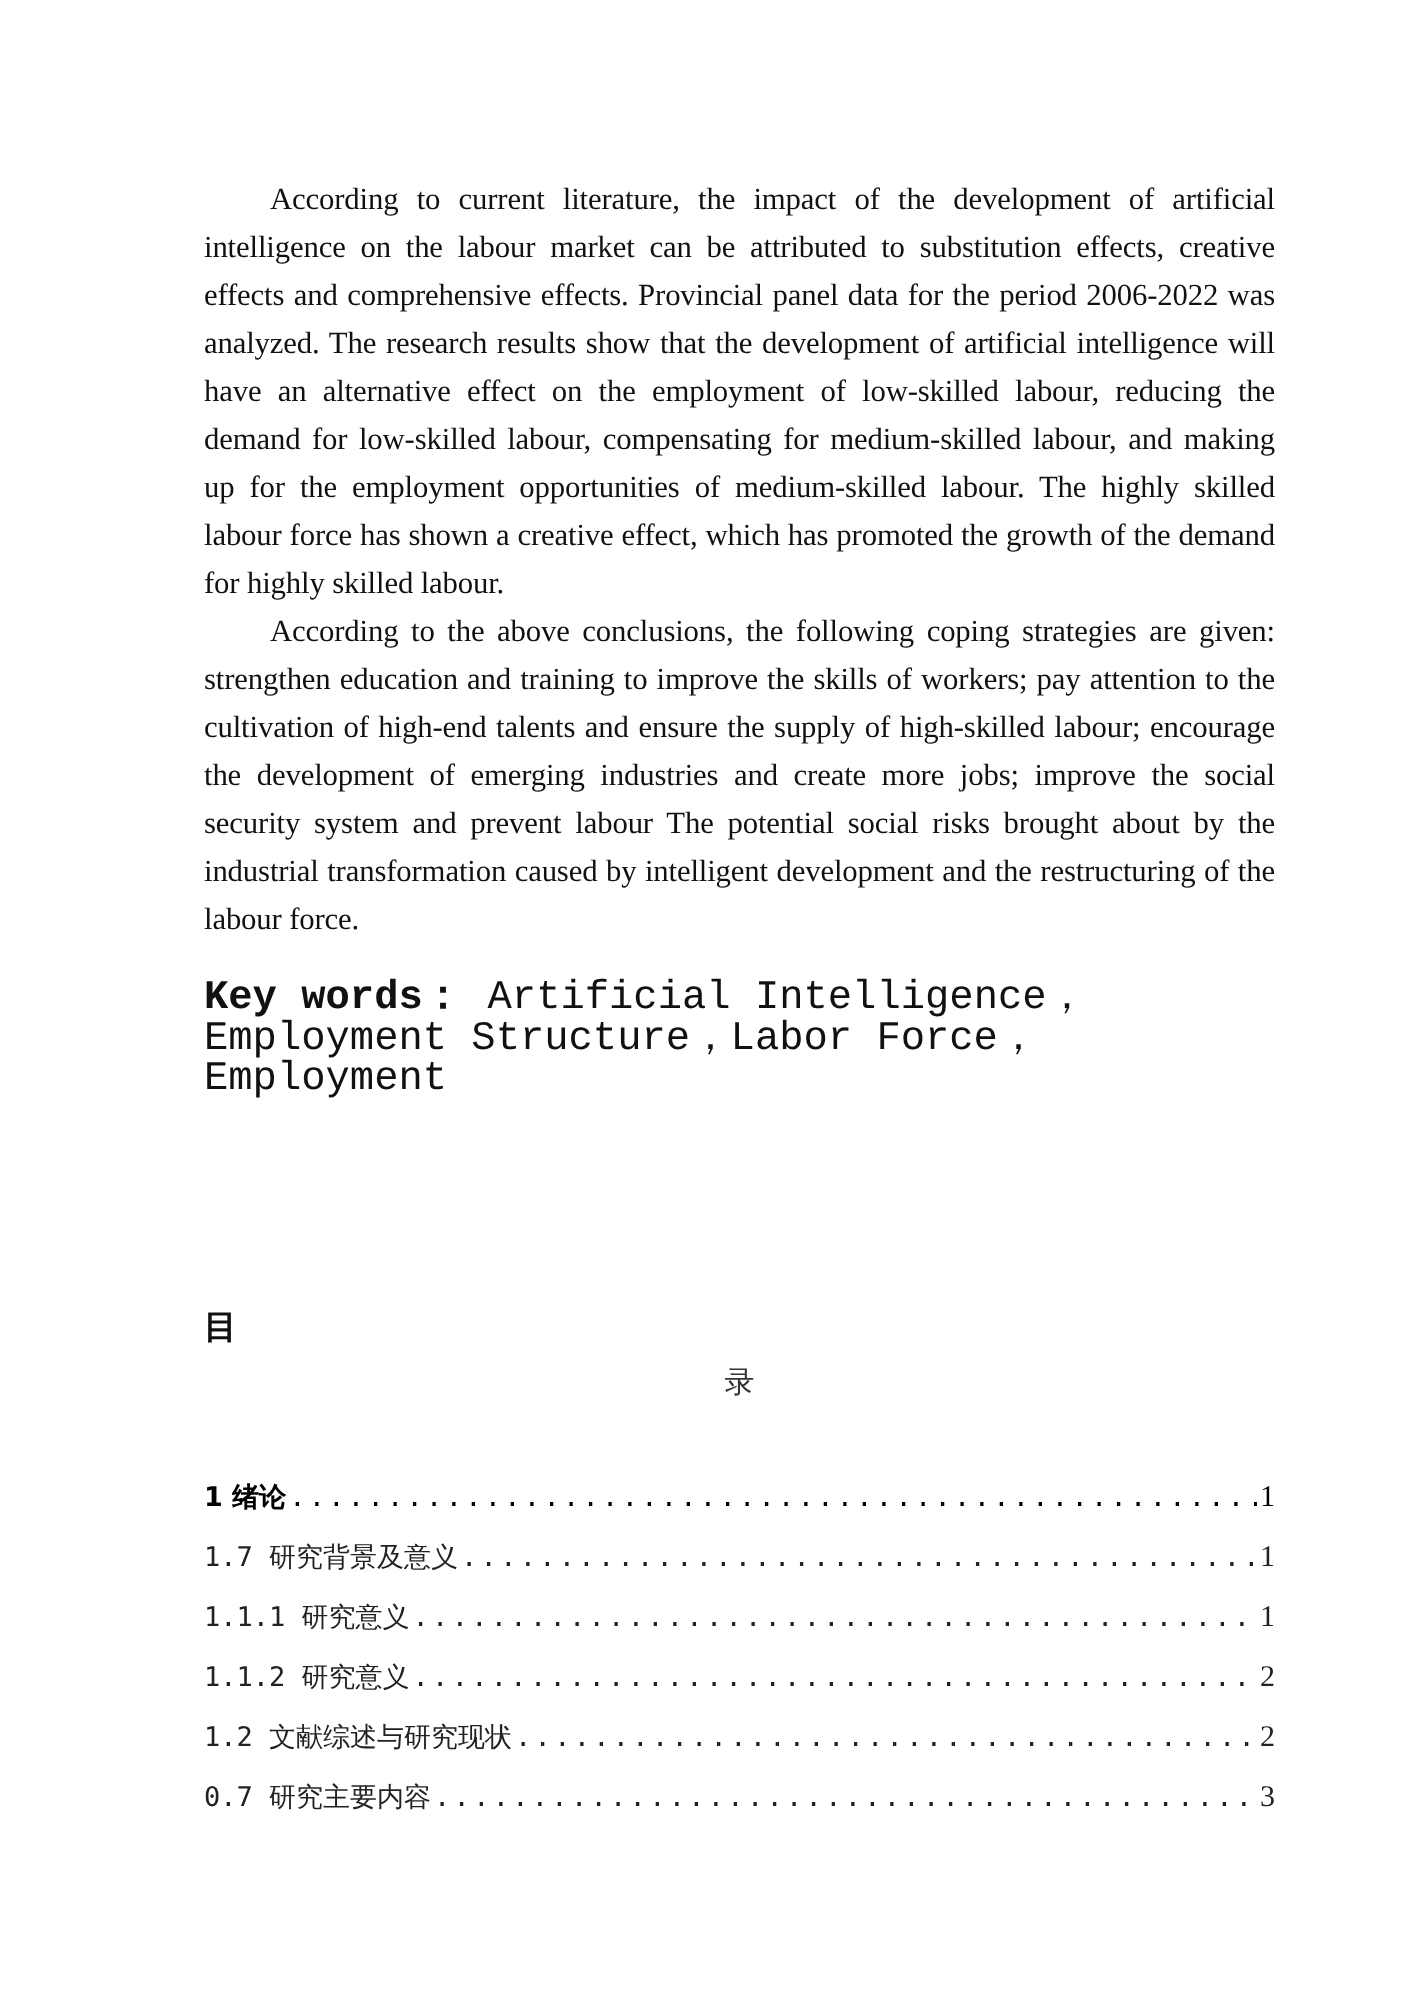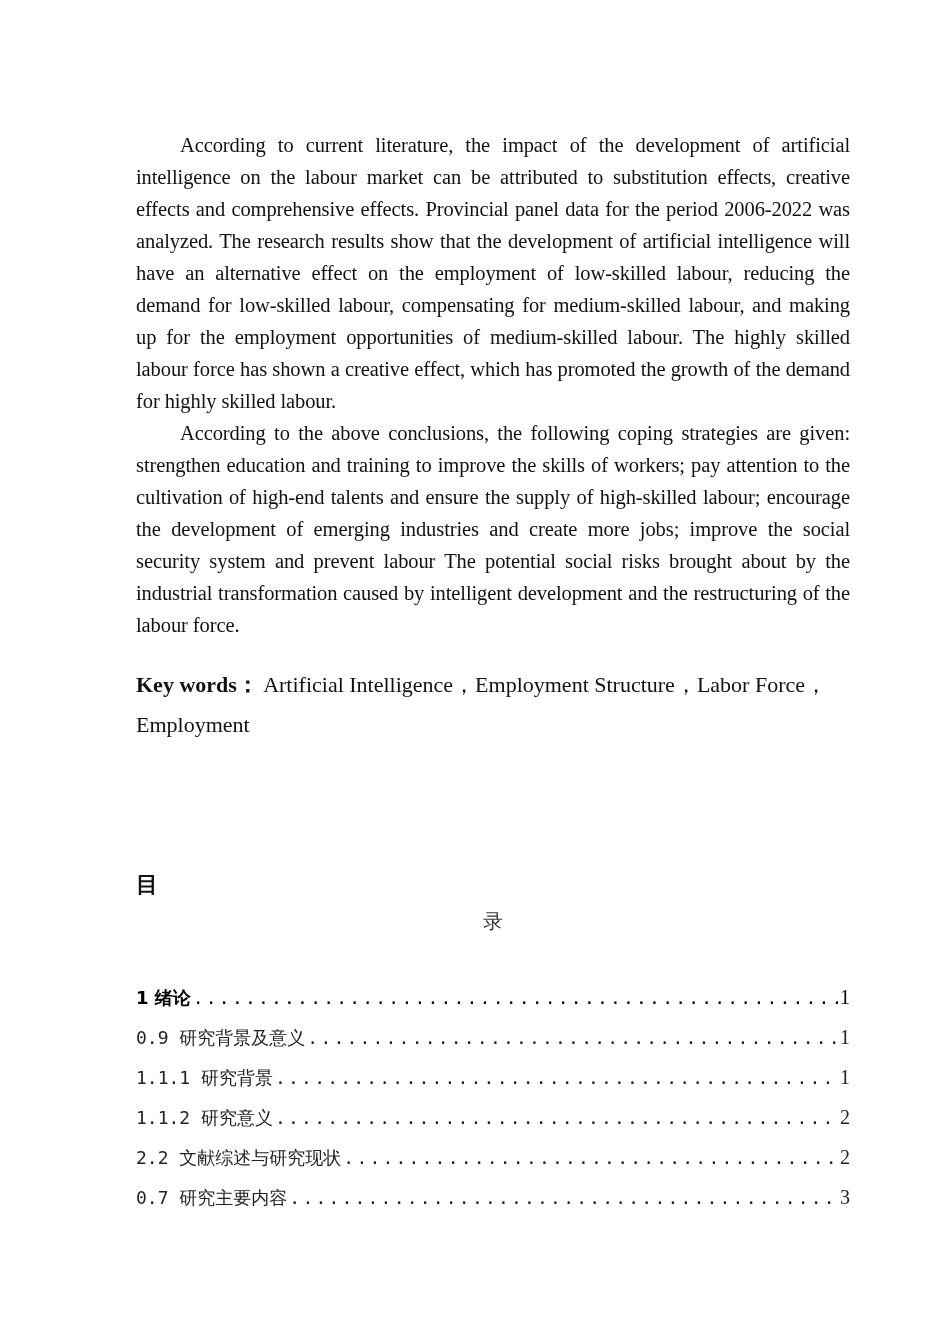--- a/index.html
+++ b/index.html
@@ -1,25 +1,25 @@
 <!DOCTYPE html>
 <html><head>
 <meta charset="utf-8">
 <style>
   html, body { margin: 0; padding: 0; background: #ffffff; }
   body { width: 950px; height: 1344px; position: relative; overflow: hidden; color: #111; }
-  .page { position: absolute; left: 136px; top: 129px; width: 714px; }
+  .page { position: absolute; left: 136px; top: 117px; width: 714px; }
   .para {
     font-family: "Liberation Serif", serif;
     font-size: 20.5px; line-height: 32px; text-align: justify;
     text-indent: 44px; margin: 0; letter-spacing: -0.1px;
   }
   .keywords {
-    font-family: Liberation Serif, serif;
-    font-size: 22px; line-height: 40px; margin-top: 24px;
+    font-family: Liberation Mono, monospace;
+    font-size: 27px; line-height: 27px; margin-top: 24px;
   }
   .kw-label { font-weight: bold; }
   .toc-title-1 {
     position: absolute; left: 136px; top: 870px;
     font-family: "DejaVu Sans", sans-serif; font-size: 22px; font-weight: bold;
   }
   .toc-title-2 {
     position: absolute; left: 0; width: 986px; top: 908px; text-align: center;
     font-family: "DejaVu Sans", sans-serif; font-size: 20px; color: #333;
   }
@@ -51,36 +51,36 @@
 <div class="toc-title-1">目</div>
 <div class="toc-title-2">录</div>
 
 <div class="toc">
   <div class="toc-row level-1">
     <span class="toc-label">1 绪论</span>
     <span class="toc-dots">..............................................................................</span>
     <span class="toc-page">1</span>
   </div>
   <div class="toc-row">
-    <span class="toc-label">0.9 研究背景及意义</span>
+    <span class="toc-label">1.7 研究背景及意义</span>
     <span class="toc-dots">..............................................................................</span>
     <span class="toc-page">1</span>
   </div>
   <div class="toc-row">
-    <span class="toc-label">1.1.1 研究背景</span>
+    <span class="toc-label">1.1.1 研究意义</span>
     <span class="toc-dots">..............................................................................</span>
     <span class="toc-page">1</span>
   </div>
   <div class="toc-row">
     <span class="toc-label">1.1.2 研究意义</span>
     <span class="toc-dots">..............................................................................</span>
     <span class="toc-page">2</span>
   </div>
   <div class="toc-row">
-    <span class="toc-label">2.2 文献综述与研究现状</span>
+    <span class="toc-label">1.2 文献综述与研究现状</span>
     <span class="toc-dots">..............................................................................</span>
     <span class="toc-page">2</span>
   </div>
   <div class="toc-row">
     <span class="toc-label">0.7  研究主要内容</span>
     <span class="toc-dots">..............................................................................</span>
     <span class="toc-page">3</span>
   </div>
 </div>
 

